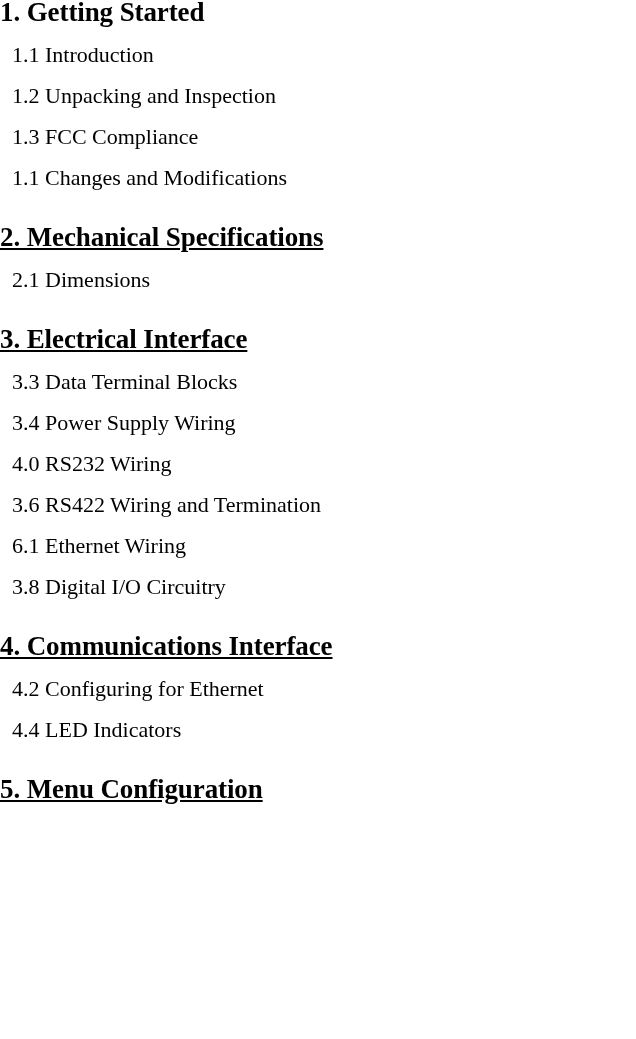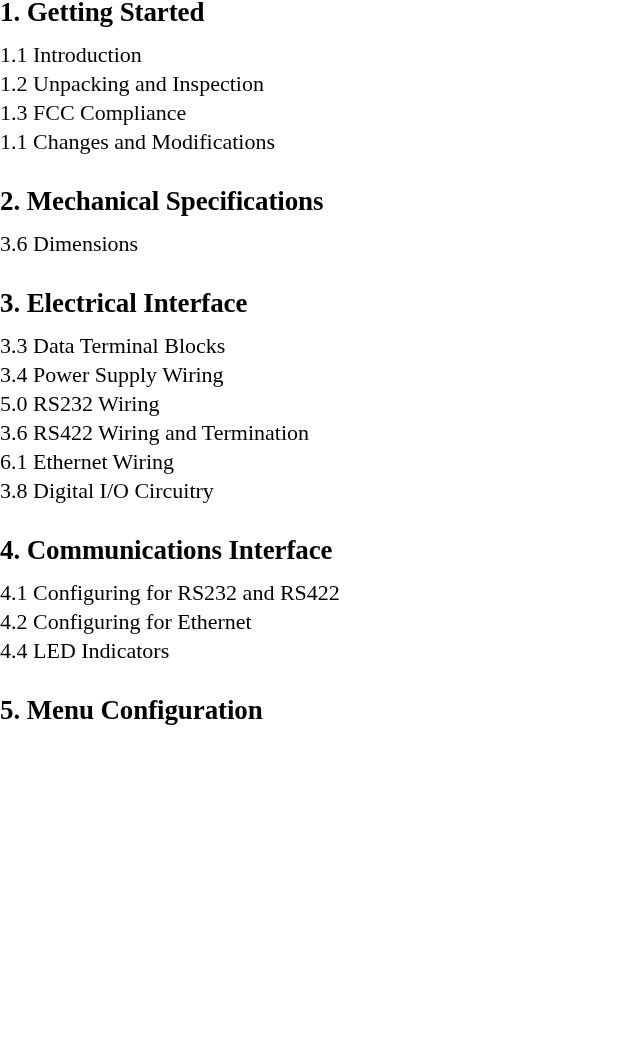--- a/index.html
+++ b/index.html
@@ -35,33 +35,34 @@
     margin: 0;
     padding: 0;
     white-space: nowrap;
   }
   
   .toc-section:first-child .section-heading {
     margin-top: -3px;
   }
   .toc-section + .toc-section .section-heading {
     margin-top: 30px;
+    text-decoration: underline;
   }
   .entry-list {
     list-style: none;
     margin: 0;
     padding: 0;
     margin-top: 13px;
   }
   .entry {
     font-family: "Liberation Serif", "DejaVu Serif", serif;
     font-weight: normal;
     font-size: 22px;
     line-height: 29px;
-    margin: 0;
+    margin: 12px;
     padding: 0;
     white-space: pre-wrap;
   }
   
   .entry.wrapped {
     white-space: pre-line;
   }
 </style>
 </head>
 <body>
@@ -73,38 +74,37 @@
         <ul class="entry-list">
           <li class="entry">1.1 Introduction</li>
           <li class="entry">1.2 Unpacking and Inspection</li>
           <li class="entry">1.3 FCC Compliance</li>
           <li class="entry">1.1 Changes and Modifications</li>
         </ul>
       </div>
       <div class="toc-section">
         <div class="section-heading">2. Mechanical Specifications</div>
         <ul class="entry-list">
-          <li class="entry">3.6 Dimensions</li>
+          <li class="entry">2.1 Dimensions</li>
         </ul>
       </div>
       <div class="toc-section">
         <div class="section-heading">3. Electrical Interface</div>
         <ul class="entry-list">
           <li class="entry">3.3 Data Terminal Blocks</li>
           <li class="entry">3.4 Power Supply Wiring</li>
-          <li class="entry">5.0 RS232 Wiring</li>
+          <li class="entry">4.0 RS232 Wiring</li>
           <li class="entry">3.6 RS422 Wiring and Termination</li>
           <li class="entry">6.1 Ethernet Wiring</li>
           <li class="entry">3.8 Digital I/O Circuitry</li>
         </ul>
       </div>
       <div class="toc-section">
         <div class="section-heading">4. Communications Interface</div>
         <ul class="entry-list">
-          <li class="entry">4.1 Configuring for RS232 and RS422</li>
           <li class="entry">4.2 Configuring for Ethernet</li>
           <li class="entry">4.4 LED Indicators</li>
         </ul>
       </div>
       <div class="toc-section">
         <div class="section-heading">5. Menu Configuration</div>
       </div>
     </div>
 </div>
 

